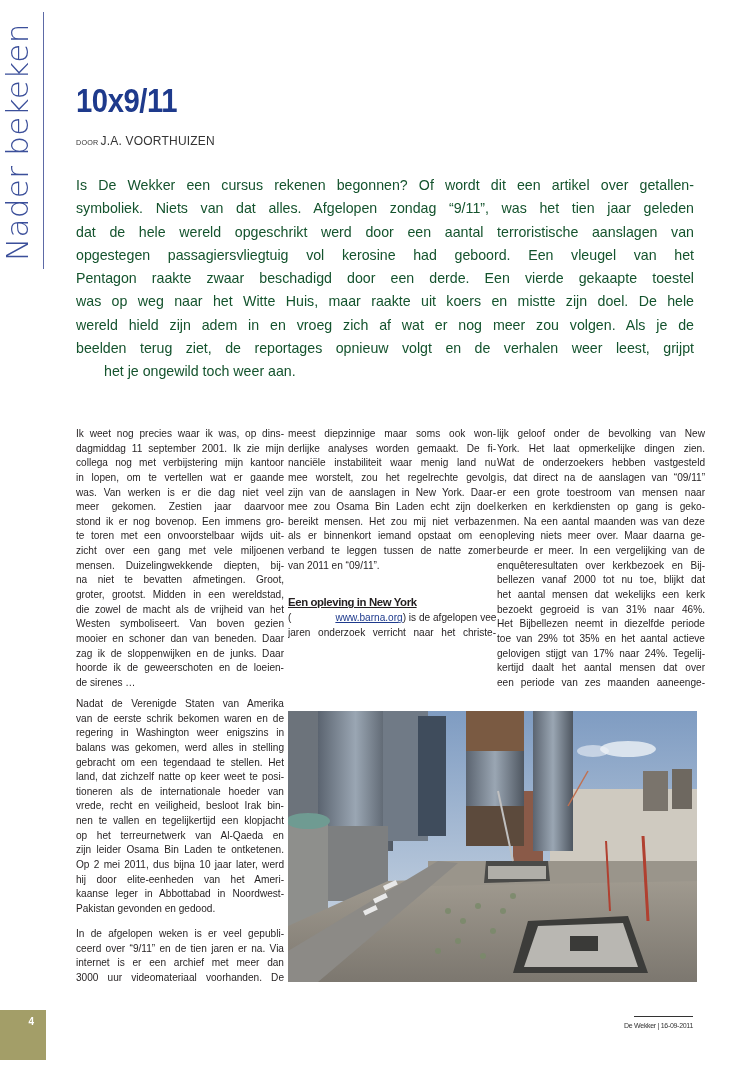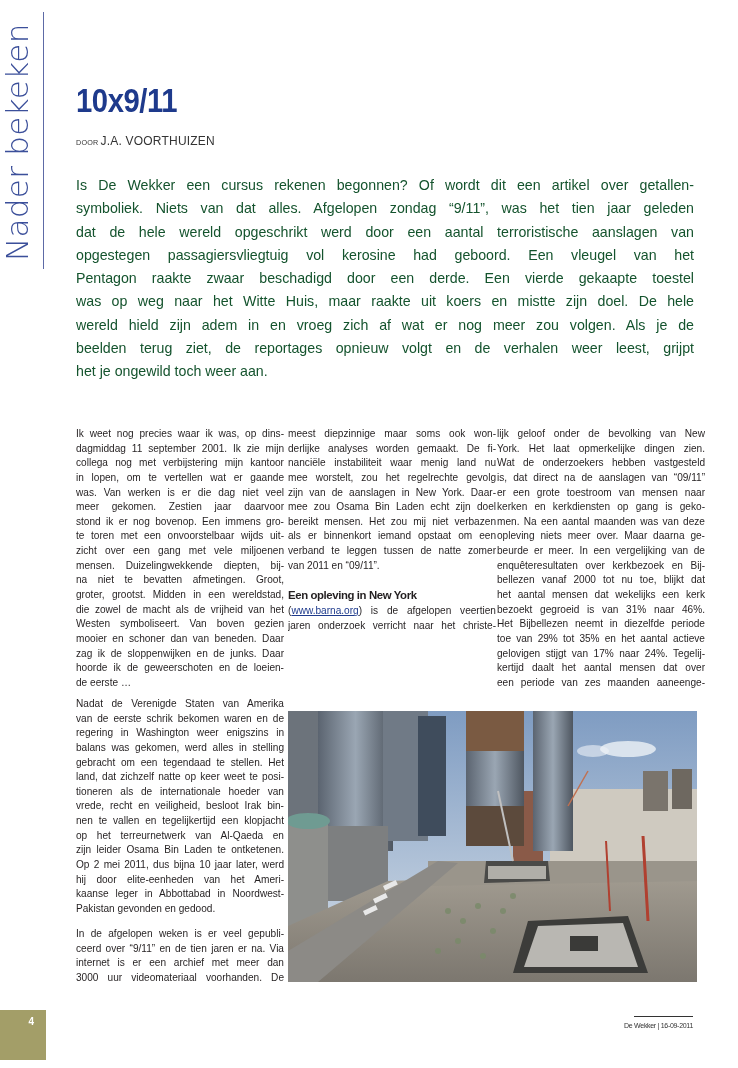--- a/index.html
+++ b/index.html
@@ -15,29 +15,29 @@
   .title { position: absolute; left: 76px; top: 80px; font-family: "Liberation Sans", sans-serif;
     font-weight: bold; font-size: 34px; color: #1e3a8c; letter-spacing: -0.5px; transform: scaleX(0.86);
     transform-origin: left top; line-height: 40px; }
   .byline { position: absolute; left: 76px; top: 134px; font-size: 7.2px; color: #333; letter-spacing: 0.2px;
     text-transform: uppercase; white-space: nowrap; }
   .byline .big { font-size: 12px; }
 
   .intro { position: absolute; left: 76px; top: 174px; width: 618px; }
   .intro .ln { display: block; height: 23.3px; line-height: 23.3px; font-size: 14.2px; color: #14532d;
     text-align: justify; text-align-last: justify; white-space: nowrap; overflow: hidden; }
-  .intro .ln.last { text-align-last: left; }
+  .intro .ln.last { text-align-last: left; margin-left: 28px; }
 
   .col { position: absolute; width: 208px; }
   .col .ln { display: block; height: 14.65px; line-height: 14.65px; font-size: 10.1px; color: #231f20;
     text-align: justify; text-align-last: justify; white-space: nowrap; overflow: hidden; }
   .col .ln.last { text-align-last: left; }
   .col .head { display: block; height: 17px; line-height: 17px; font-size: 11.4px; font-weight: bold;
-    color: #231f20; letter-spacing: -0.4px; margin-top: 14px; }
-  .col .link { color: #1e3a8c; text-decoration: underline; }
+    color: #231f20; letter-spacing: -0.4px; margin-top: 21px; text-decoration: underline; }
+  .col .link { color: #1e3a8c; text-decoration: underline; padding-left: 44px; }
 
   .col1a { left: 76px; top: 427px; }
   .col1b { left: 76px; top: 697px; }
   .col1c { left: 76px; top: 927px; }
   .col2 { left: 288px; top: 427px; }
   .col3 { left: 497px; top: 427px; }
 
   .photo { position: absolute; left: 288px; top: 711px; width: 409px; height: 271px; overflow: hidden;
     background: linear-gradient(180deg, #9fb4cd 0%, #c9d5e2 30%, #a9a9a6 55%, #8d8a84 100%); }
   .photo svg { display: block; }
@@ -84,21 +84,21 @@
     <span class="ln">te toren met een onvoorstelbaar wijds uit-</span>
     <span class="ln">zicht over een gang met vele miljoenen</span>
     <span class="ln">mensen. Duizelingwekkende diepten, bij-</span>
     <span class="ln">na niet te bevatten afmetingen. Groot,</span>
     <span class="ln">groter, grootst. Midden in een wereldstad,</span>
     <span class="ln">die zowel de macht als de vrijheid van het</span>
     <span class="ln">Westen symboliseert. Van boven gezien</span>
     <span class="ln">mooier en schoner dan van beneden. Daar</span>
     <span class="ln">zag ik de sloppenwijken en de junks. Daar</span>
     <span class="ln">hoorde ik de geweerschoten en de loeien-</span>
-    <span class="ln last">de eerste …</span>
+    <span class="ln last">de sirenes …</span>
   </div>
 <div class="col col1b" id="c1b">
     <span class="ln">Nadat de Verenigde Staten van Amerika</span>
     <span class="ln">van de eerste schrik bekomen waren en de</span>
     <span class="ln">regering in Washington weer enigszins in</span>
     <span class="ln">balans was gekomen, werd alles in stelling</span>
     <span class="ln">gebracht om een tegendaad te stellen. Het</span>
     <span class="ln">land, dat zichzelf natte op keer weet te posi-</span>
     <span class="ln">tioneren als de internationale hoeder van</span>
     <span class="ln">vrede, recht en veiligheid, besloot Irak bin-</span>

